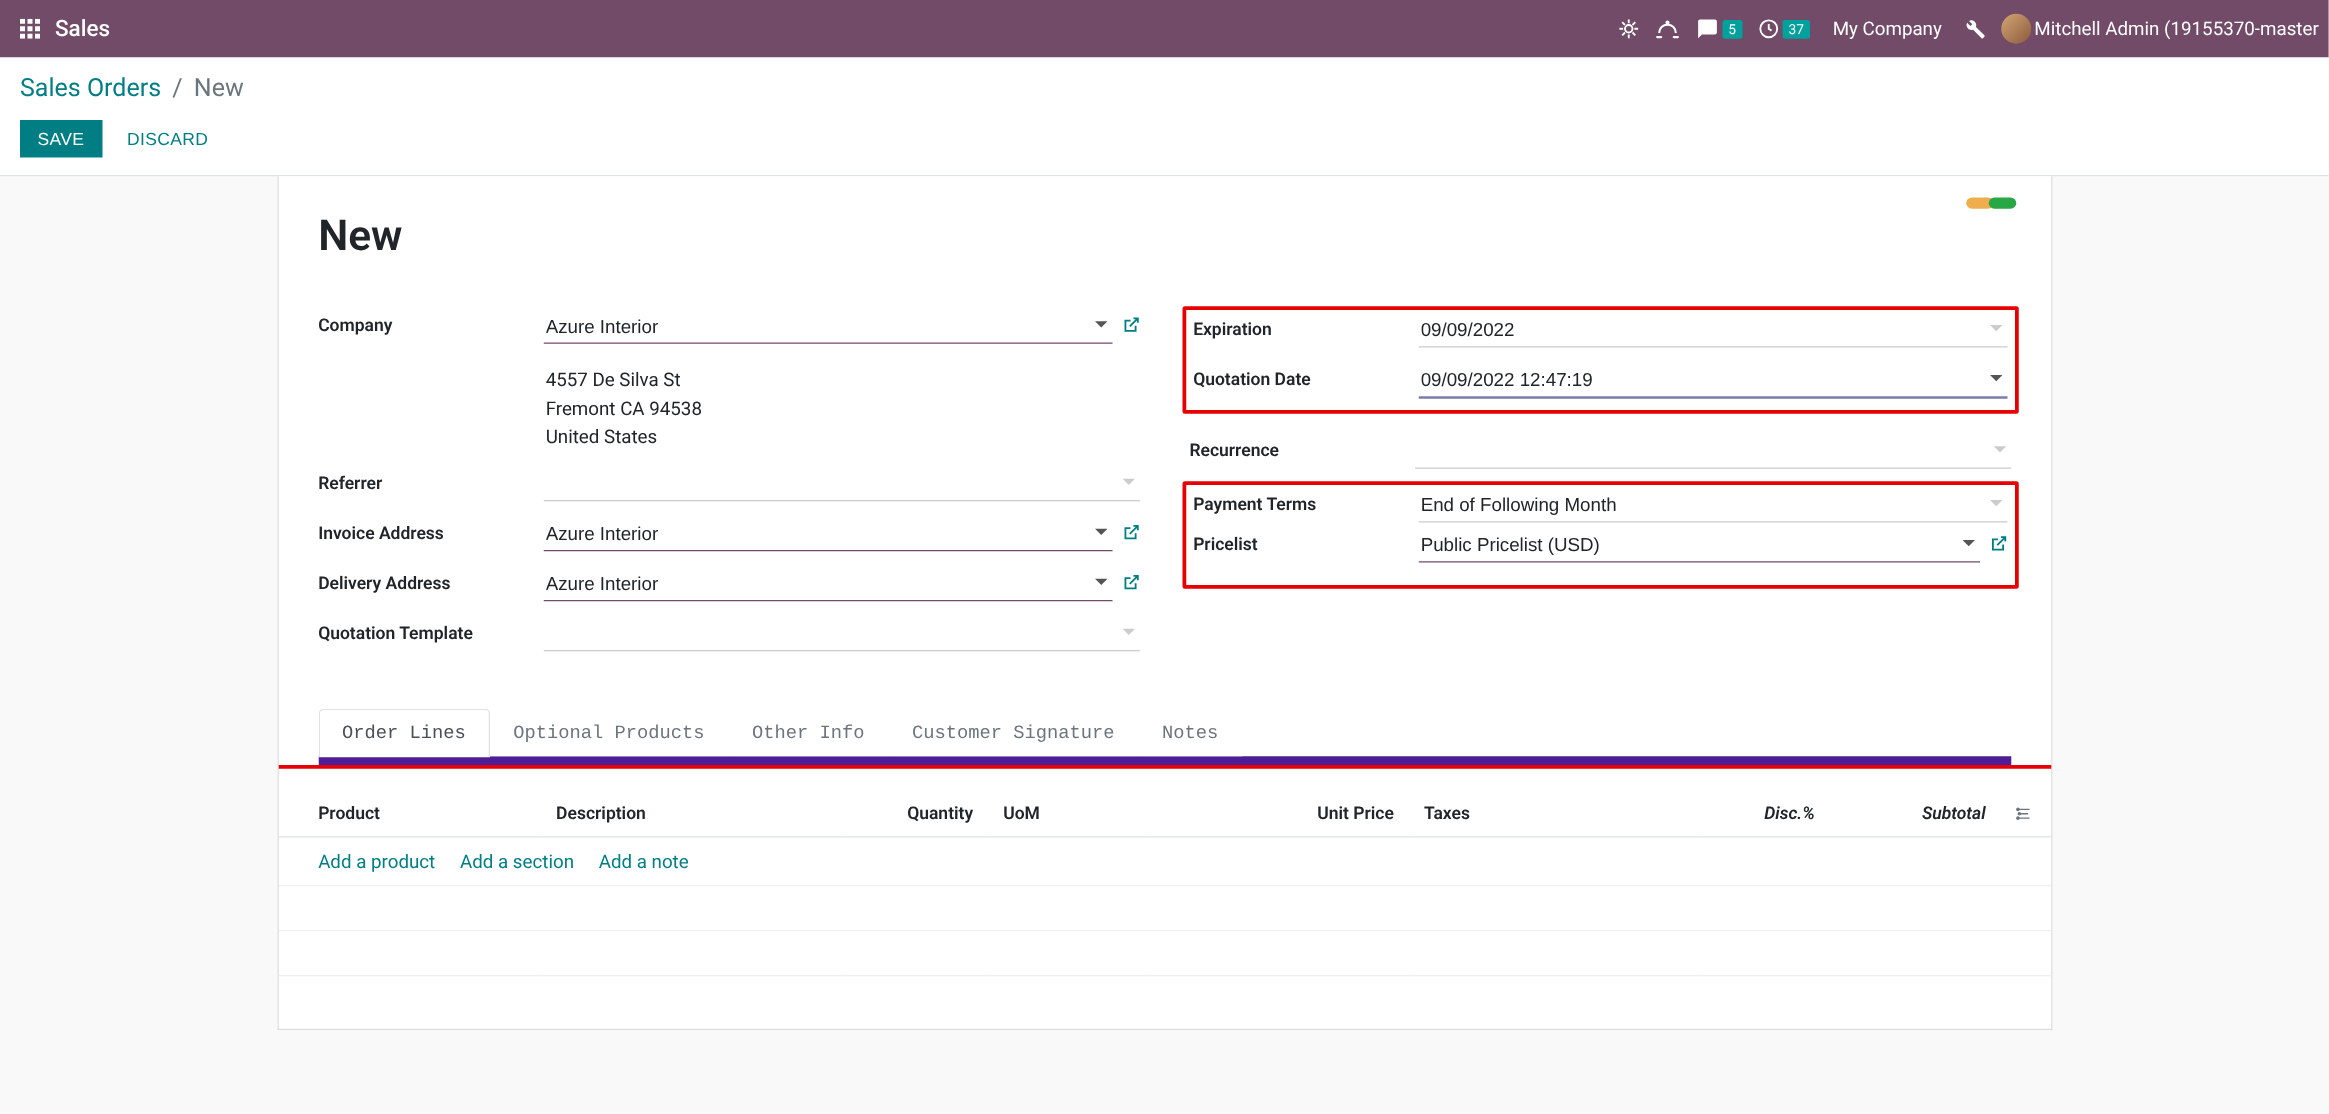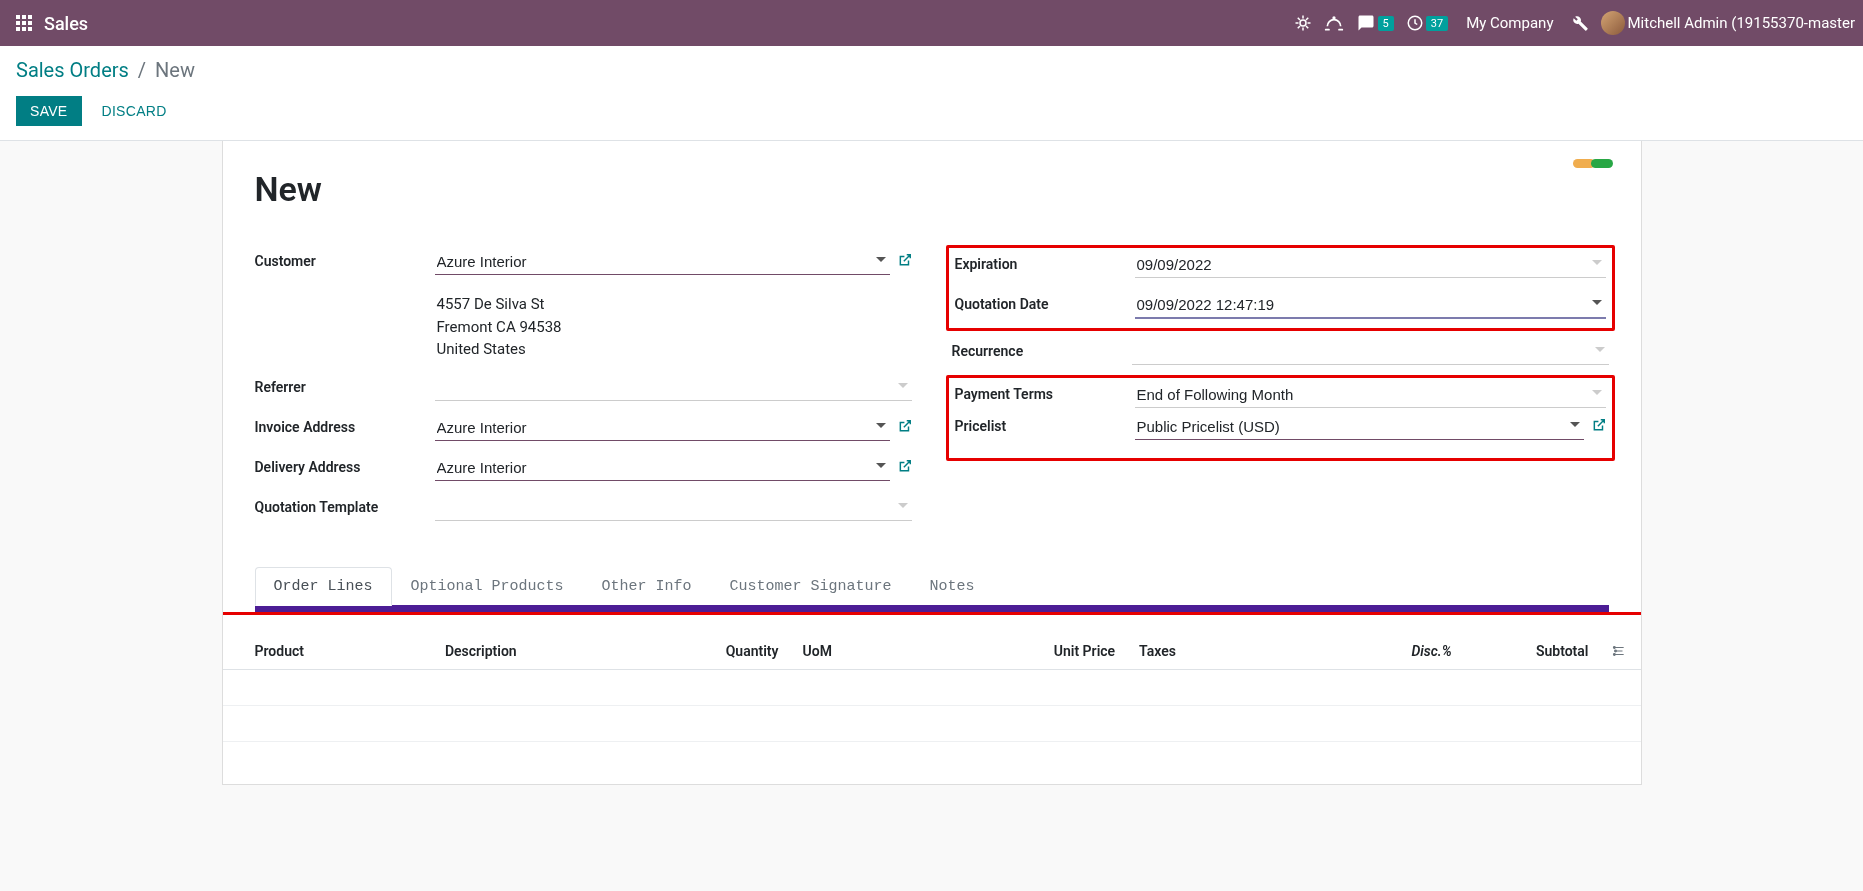--- a/index.html
+++ b/index.html
@@ -46,21 +46,21 @@
   .field-value { flex: 1; position: relative; }
   .input-line { border: none; border-bottom: 1px solid #ccc; padding: 4px 20px 4px 2px; width: 100%; font-size: 15px; color: #212529; background: transparent; }
   .input-line.changed { border-bottom: 1px solid #714B67; }
   .input-line.changed2 { border-bottom: 2px solid #7C7BAD; }
   .caret { position: absolute; right: 4px; top: 6px; pointer-events: none; color: #666; }
   .caret.light { color: #ccc; }
   .ext-link { color: #017E84; margin-left: 8px; cursor: pointer; display: inline-flex; align-items: center; padding-top: 4px; }
   .field-value-wrapper { display: flex; align-items: flex-start; flex: 1; }
   .address { font-size: 15px; color: #212529; line-height: 1.5; padding: 4px 2px; }
   
-  .red-box { border: 3px solid #e60000; border-radius: 2px; padding: 4px 6px; margin: -4px -6px 8px; }
+  .red-box { border: 3px solid #e60000; border-radius: 2px; padding: 4px 6px; margin: -4px -6px 18px; }
   .red-line { border-top: 3px solid #e60000; margin: 0 -32px; }
   
   
   .tabs { display: flex; border-bottom: 7px solid #4c1d95; margin-top: 32px; font-family: Liberation Mono, monospace; }
   .tab { padding: 10px 18px; cursor: pointer; color: #6c757d; border: 1px solid transparent; border-bottom: none; background: #fff; font-size: 15px; }
   .tab.active { color: #495057; border-color: #dee2e6; border-bottom: 1px solid #fff; margin-bottom: -1px; border-radius: 4px 4px 0 0; }
   
   
   .table-wrap { margin: 18px -32px; }
   .order-table { width: 100%; border-collapse: collapse; }
@@ -151,21 +151,21 @@
     <div class="status-bar">
       <span class="status-pill orange"></span><span class="status-pill green"></span>
     </div>
 
     <h1 class="title">New</h1>
 
     <div class="form-grid">
 
       <div class="col">
         <div class="field-row">
-          <div class="field-label">Customer</div>
+          <div class="field-label">Company</div>
           <div class="field-value-wrapper">
             <div class="field-value">
               <input class="input-line changed" value="Azure Interior" style="">
               <span class="caret">
                 <svg width="10" height="10" viewBox="0 0 10 10">
                     <path d="M0 2l5 5 5-5z" fill="#555"></path>
                   </svg>
               </span>
             </div>
             <span class="ext-link">
@@ -327,32 +327,39 @@
     <table class="order-table">
       <thead>
         <tr>
           <th style="width:200px; padding-left:32px;">Product</th>
           <th style="width:230px;">Description</th>
           <th class="r" style="width:110px;">Quantity</th>
           <th style="width:120px;">UoM</th>
           <th class="r" style="width:200px;">Unit Price</th>
           <th style="width:220px;">Taxes</th>
           <th class="r" style="width:100px;font-style:italic;">Disc.%</th>
-          <th class="r" style="width:130px;">Subtotal</th>
+          <th class="r" style="width:130px;font-style:italic;">Subtotal</th>
           <th class="opt-col">
             <svg width="14" height="14" viewBox="0 0 24 24" fill="none" stroke="#6c757d" stroke-width="2">
                   <path d="M4 6h16M6 12h12M4 18h16"></path>
                   <circle cx="4" cy="6" r="1.5" fill="#6c757d"></circle>
                   <circle cx="6" cy="12" r="1.5" fill="#6c757d"></circle>
                   <circle cx="4" cy="18" r="1.5" fill="#6c757d"></circle>
                 </svg>
           </th>
         </tr>
       </thead>
       <tbody>
+        <tr>
+          <td colspan="9" style="padding-left:32px;">
+            <span class="link-action">Add a product</span>
+            <span class="link-action">Add a section</span>
+            <span class="link-action">Add a note</span>
+          </td>
+        </tr>
         <tr class="empty">
               <td colspan="9"></td>
             </tr>
         <tr class="empty">
               <td colspan="9"></td>
             </tr>
       </tbody>
     </table>
     </div>
 

